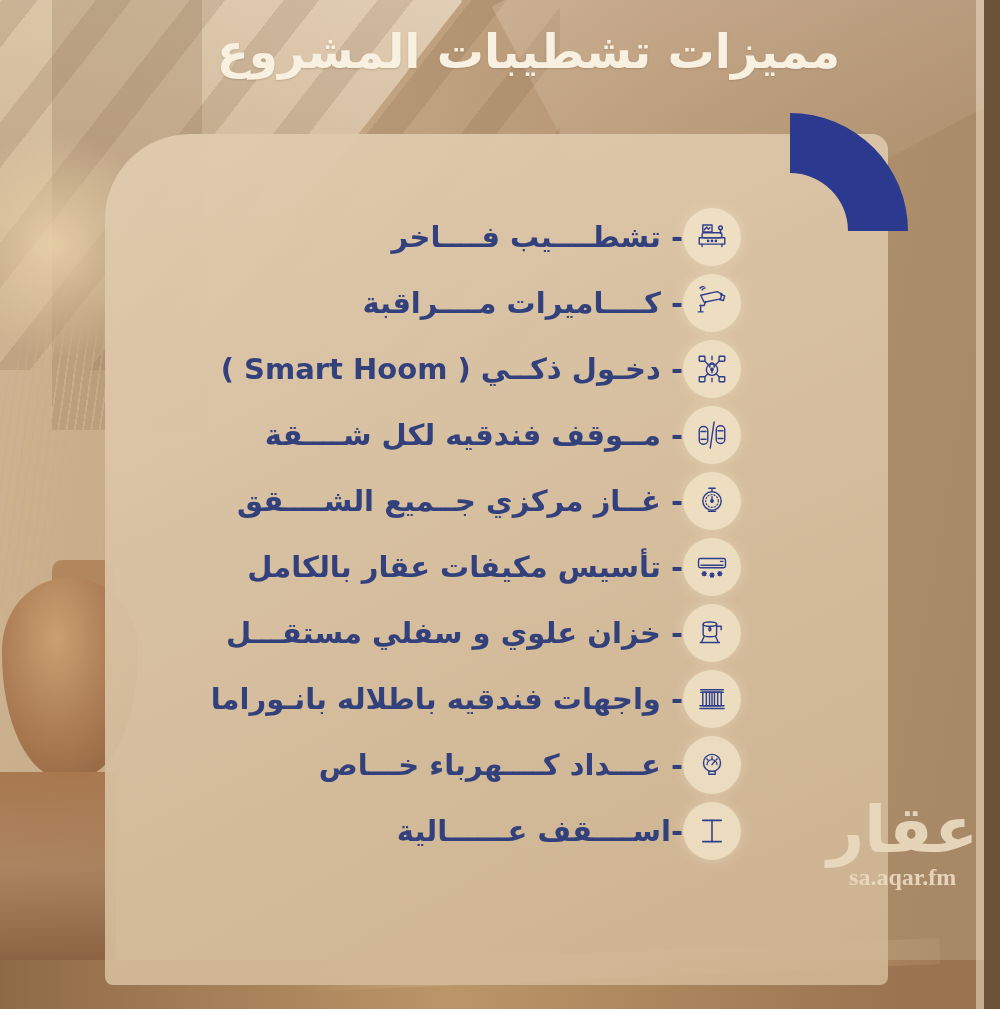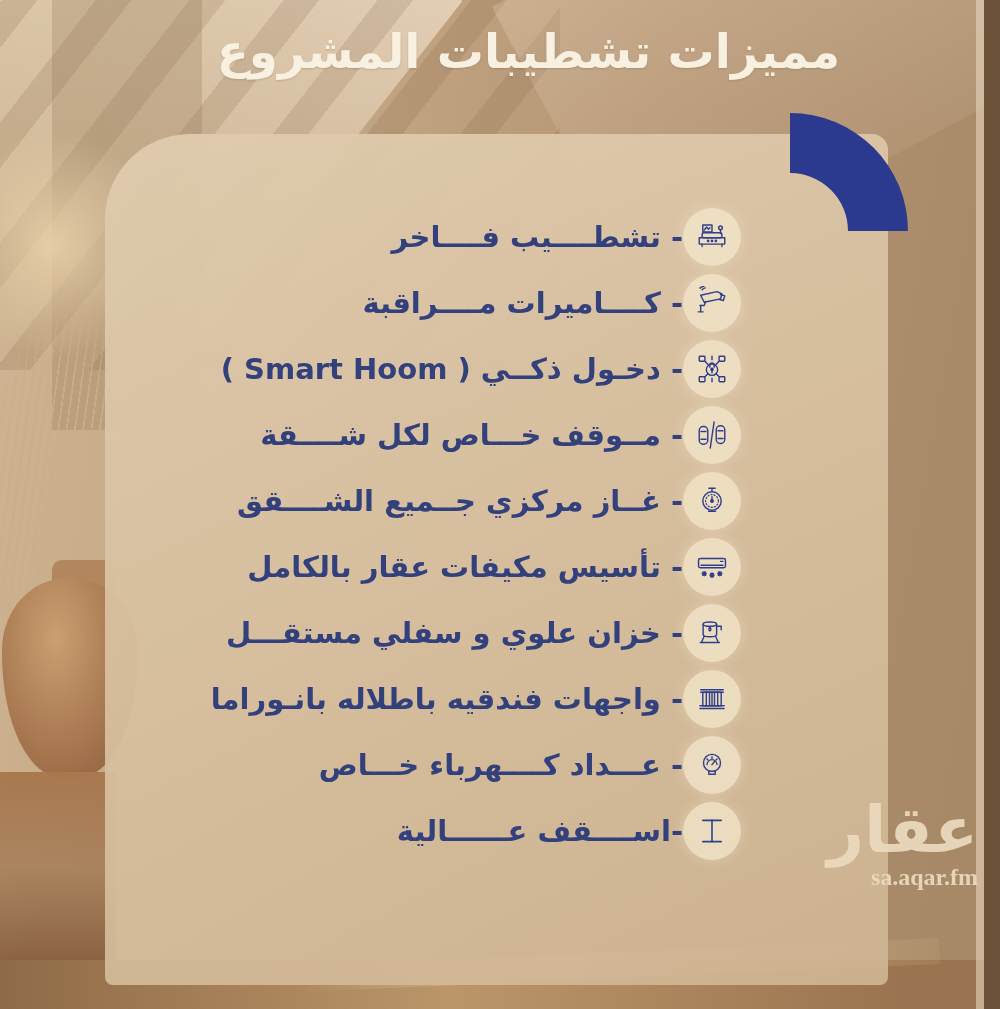--- a/index.html
+++ b/index.html
@@ -124,21 +124,21 @@
     font-size: 29px;
     font-weight: 700;
     color: #32407b;
     letter-spacing: 0;
   }
 
   
   .aqar-watermark {
     position: absolute;
     right: 6px; bottom: 118px;
-    text-align: right;
+    text-align: center;
     color: #ead9bd;
     opacity: 0.95;
   }
   .aqar-logo-text {
     font-size: 64px;
     font-weight: 700;
     line-height: 1.05;
     direction: rtl;
   }
   .aqar-site-text {
@@ -238,21 +238,21 @@
         <svg class="feat" width="34" height="34" viewBox="0 0 48 48">
           <g fill="none" stroke="#2f3e8c" stroke-width="2" stroke-linecap="round" stroke-linejoin="round">
             <rect x="6" y="12" width="12" height="25" rx="5.5"></rect>
             <path d="M8.5 19 h7 M8.5 30 h7"></path>
             <rect x="30" y="11" width="12" height="25" rx="5.5"></rect>
             <path d="M32.5 18 h7 M32.5 29 h7"></path>
             <path d="M27 5.5 L21.5 42.5"></path>
           </g>
         </svg>
       </span>
-      <span class="feature-label">- مــوقف خـــاص لكل شــــقة</span>
+      <span class="feature-label">- مــوقف فندقيه لكل شــــقة</span>
     </div>
 
     <div class="feature-item">
       <span class="icon-circle">
         <svg class="feat" width="34" height="34" viewBox="0 0 48 48">
           <g fill="none" stroke="#2f3e8c" stroke-width="2" stroke-linecap="round" stroke-linejoin="round">
             <path d="M24 10 v-3.5 M19.5 6 h9"></path>
             <circle cx="24" cy="24" r="13"></circle>
             <circle cx="24" cy="24" r="9" stroke-width="1.6" stroke-dasharray="1.8 2.6"></circle>
             <path d="M24 24 v-6"></path>

